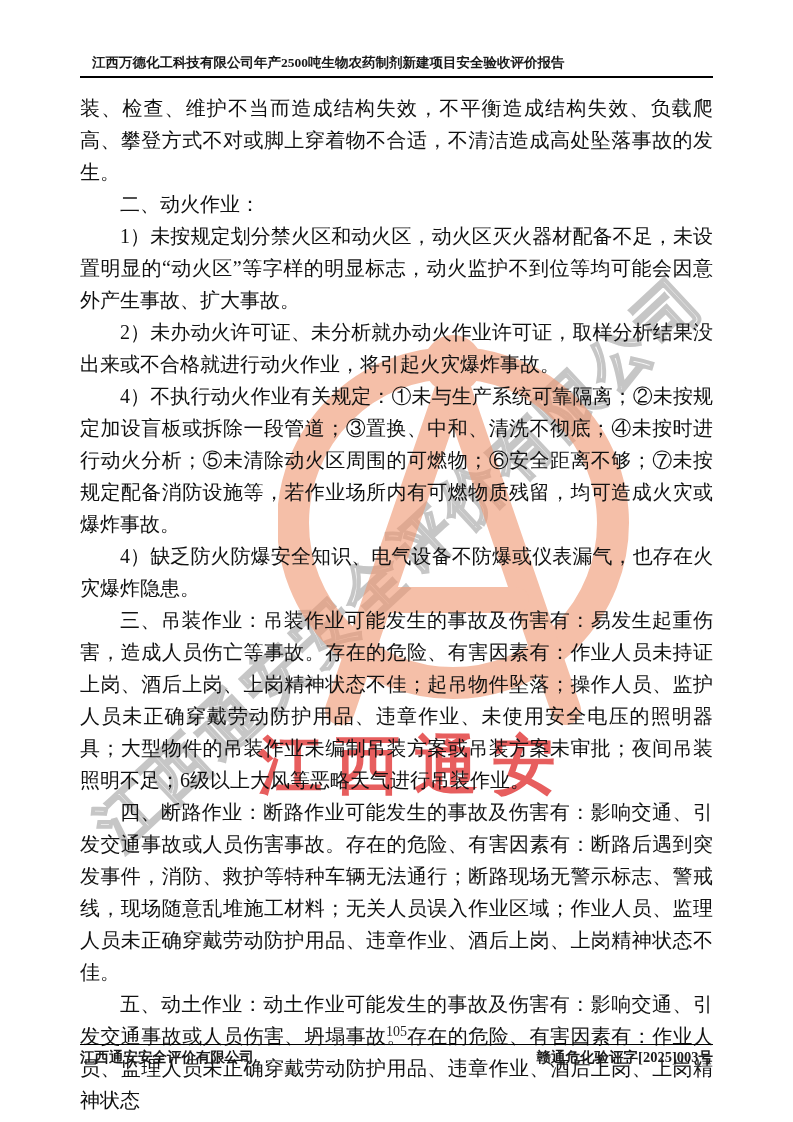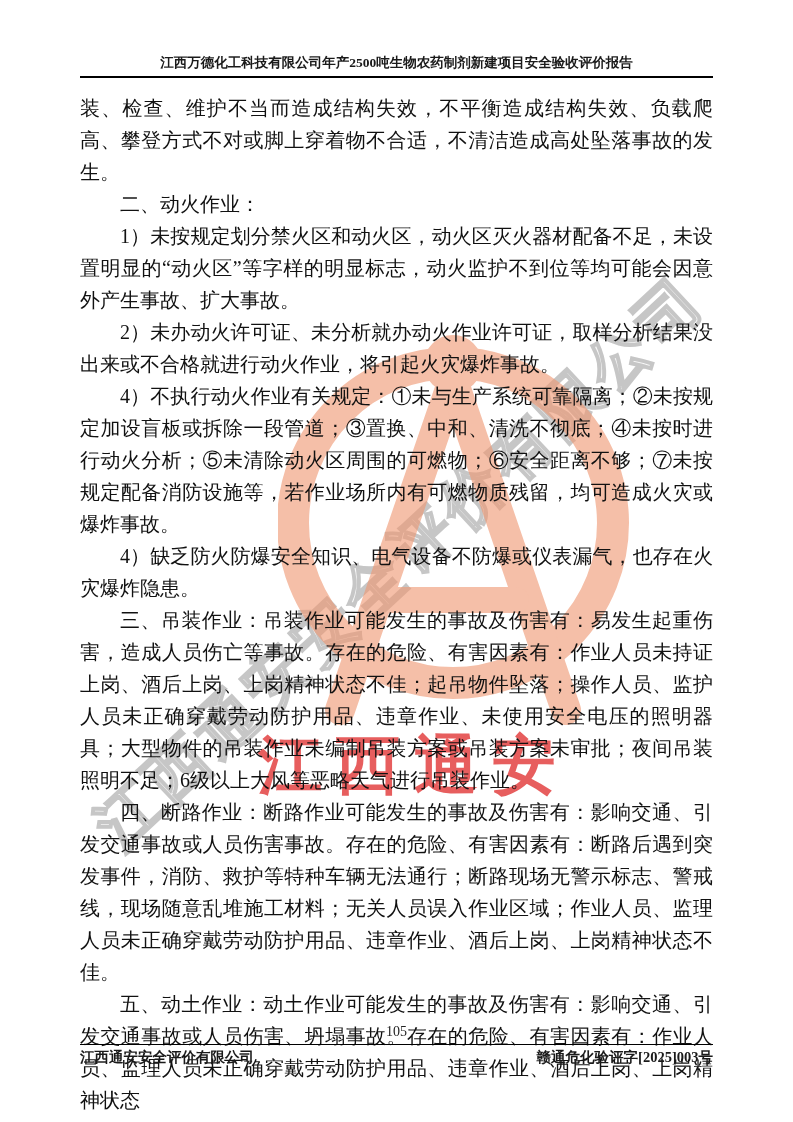--- a/index.html
+++ b/index.html
@@ -6,22 +6,22 @@
   .page{
     position:relative;
     width:793px;height:1122px;
     background:#ffffff;
     overflow:hidden;
     font-family:"Liberation Serif","DejaVu Serif",serif;
     color:#111;
   }
   
   .header-title{
-    position:absolute;top:54px;left:80px;width:633px;
-    text-align:center;font-size:13.5px;font-weight:600;
+    position:absolute;top:54px;left:92px;width:633px;
+    text-align:left;font-size:13.5px;font-weight:600;
     letter-spacing:0px;color:#1a1a1a;
     font-family:"Liberation Serif","DejaVu Serif",serif;
   }
   .header-rule{
     position:absolute;top:76px;left:80px;width:633px;height:0;
     border-top:2.2px solid #000;
   }
   
   .wm-layer{position:absolute;inset:0;z-index:1;pointer-events:none;}
   .wm-diagonal{

